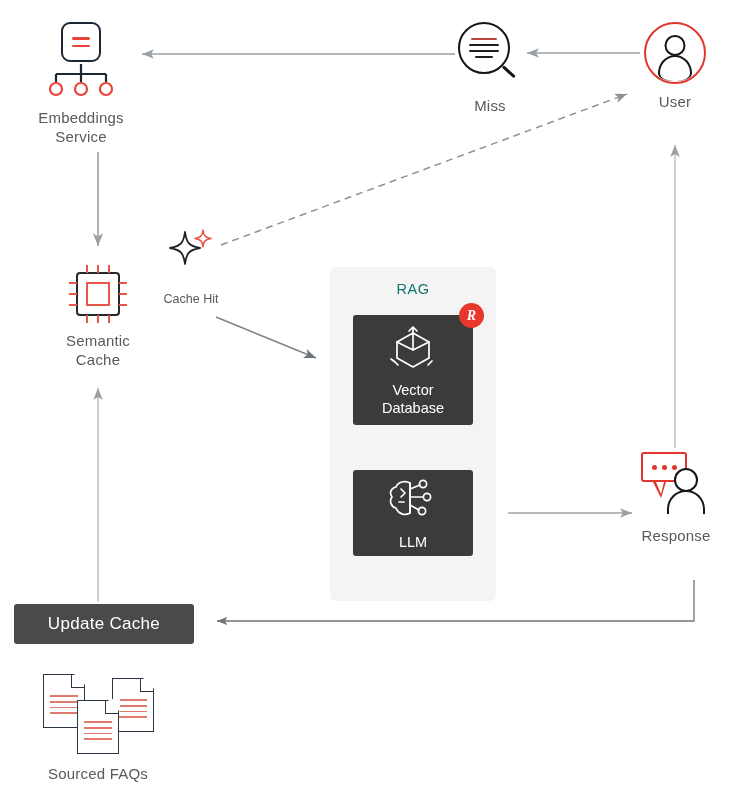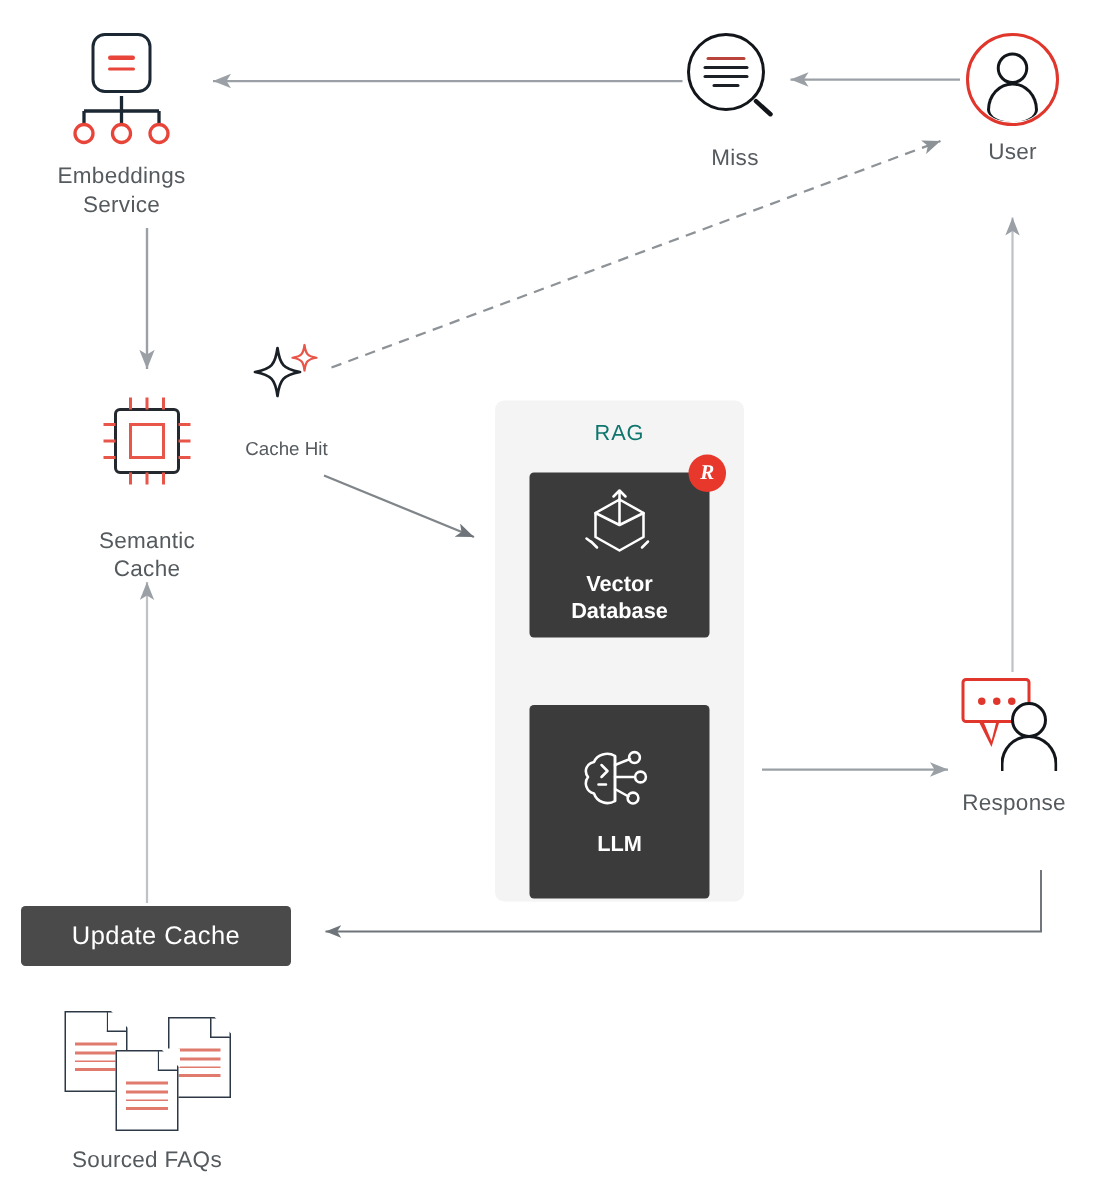--- a/index.html
+++ b/index.html
@@ -73,21 +73,21 @@
   }
   .rag-title{
     position:absolute;left:0;top:14px;width:100%;text-align:center;
     font-size:14.5px;color:#0f766e;letter-spacing:.6px;
   }
   .dark-card{
     position:absolute;background:#3b3b3b;border-radius:3px;
     display:flex;flex-direction:column;align-items:center;justify-content:center;
     color:#ffffff;
   }
-  .card-title{font-size:14.5px;line-height:1.2;text-align:center;margin-top:9px;white-space:pre-line;font-weight:700;}
+  .card-title{font-size:14.5px;line-height:1.2;text-align:center;margin-top:9px;white-space:pre-line;font-weight:400;}
   .badge{
     position:absolute;right:-11px;top:-12px;width:25px;height:25px;border-radius:50%;
     background:#e8372b;color:#fff;font-size:14px;font-style:italic;font-weight:bold;
     display:flex;align-items:center;justify-content:center;font-family:"Liberation Serif",serif;
   }
 
   
   .resp-icon{width:70px;height:66px;position:relative;}
   .bubble{
     position:absolute;left:0;top:0;width:46px;height:30px;
@@ -203,21 +203,21 @@
   </div>
 
   <div class="node" style="left:644px;top:22px;width:62px;">
     <div class="user-icon">
       <div class="user-head"></div>
       <div class="user-body"></div>
     </div>
     <div class="node-label">User</div>
   </div>
 
-  <div class="node" style="left:69px;top:265px;width:58px;gap:20px;">
+  <div class="node" style="left:69px;top:265px;width:58px;">
     <div class="chip-icon">
       <div class="chip-body">
         <div class="chip-inner"></div>
       </div>
       <div class="pin v" style="left:17px;top:0;"></div>
       <div class="pin v" style="left:28px;top:0;"></div>
       <div class="pin v" style="left:39px;top:0;"></div>
       <div class="pin v" style="left:17px;top:50px;"></div>
       <div class="pin v" style="left:28px;top:50px;"></div>
       <div class="pin v" style="left:39px;top:50px;"></div>
@@ -254,21 +254,21 @@
           <path d="M28,4 L28,11 M24,8 L28,4 L32,8"></path>
           <path d="M9,38 L13,42 M6,36 L10,39"></path>
           <path d="M47,38 L43,42"></path>
         </g>
       </svg>
       <div class="card-title">Vector
 Database</div>
       <div class="badge">R</div>
     </div>
 
-    <div class="dark-card" style="left:23px;top:203px;width:120px;height:129px;">
+    <div class="dark-card" style="left:23px;top:203px;width:120px;height:86px;">
       <svg width="60" height="50">
         <g fill="none" stroke="#ffffff" stroke-width="1.7" stroke-linejoin="round" stroke-linecap="round">
           <path d="M27,8 C22,5 15,7 13,12 C8,13 6,18 9,22 C6,26 8,32 13,33 C15,39 22,41 27,38 Z"></path>
           <path d="M27,8 L27,38"></path>
           <path d="M18,14 L22,18 L18,22 M16,27 L21,27"></path>
           <path d="M27,14 L37,10 M27,22 L40,22 M27,30 L36,35"></path>
           <circle cx="40" cy="9" r="3.6"></circle>
           <circle cx="44" cy="22" r="3.6"></circle>
           <circle cx="39" cy="36" r="3.6"></circle>
         </g>

